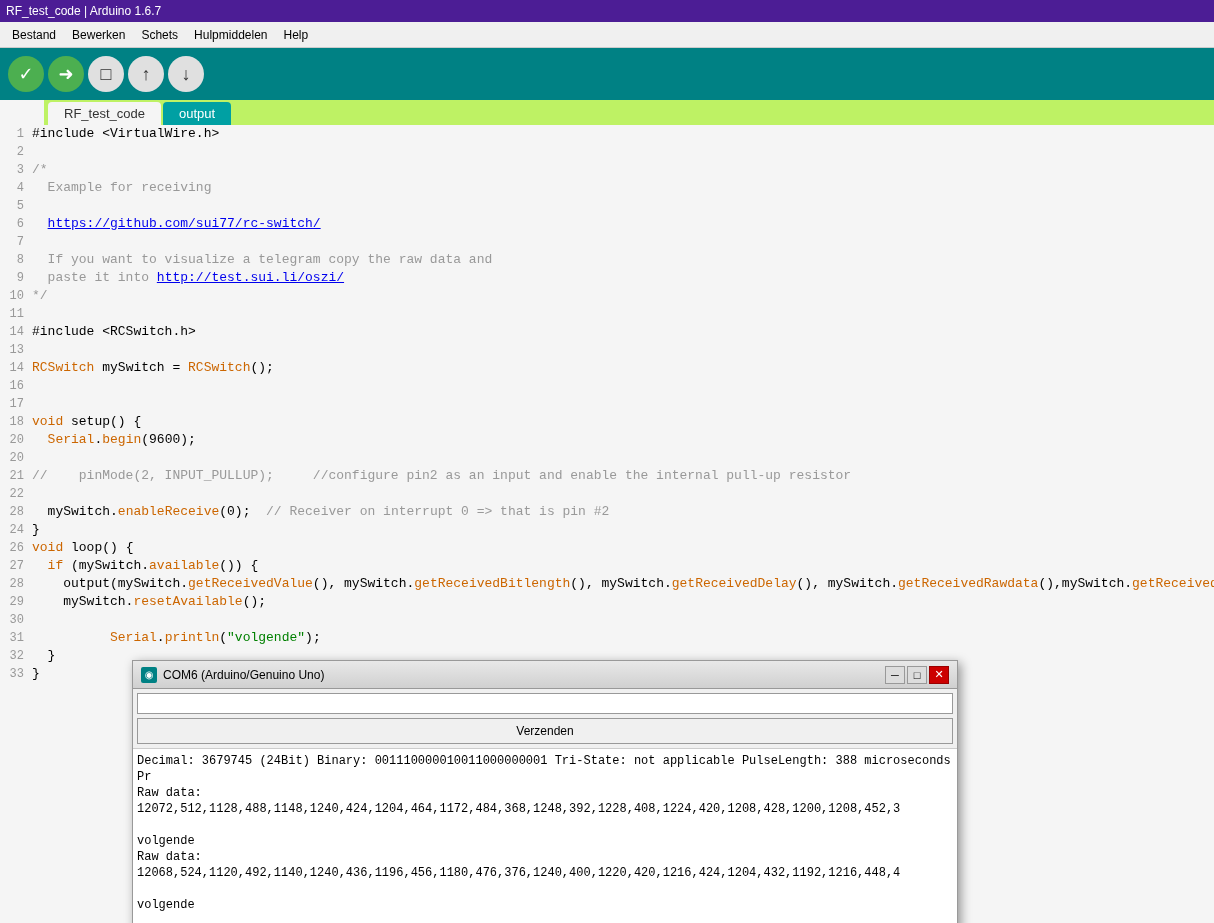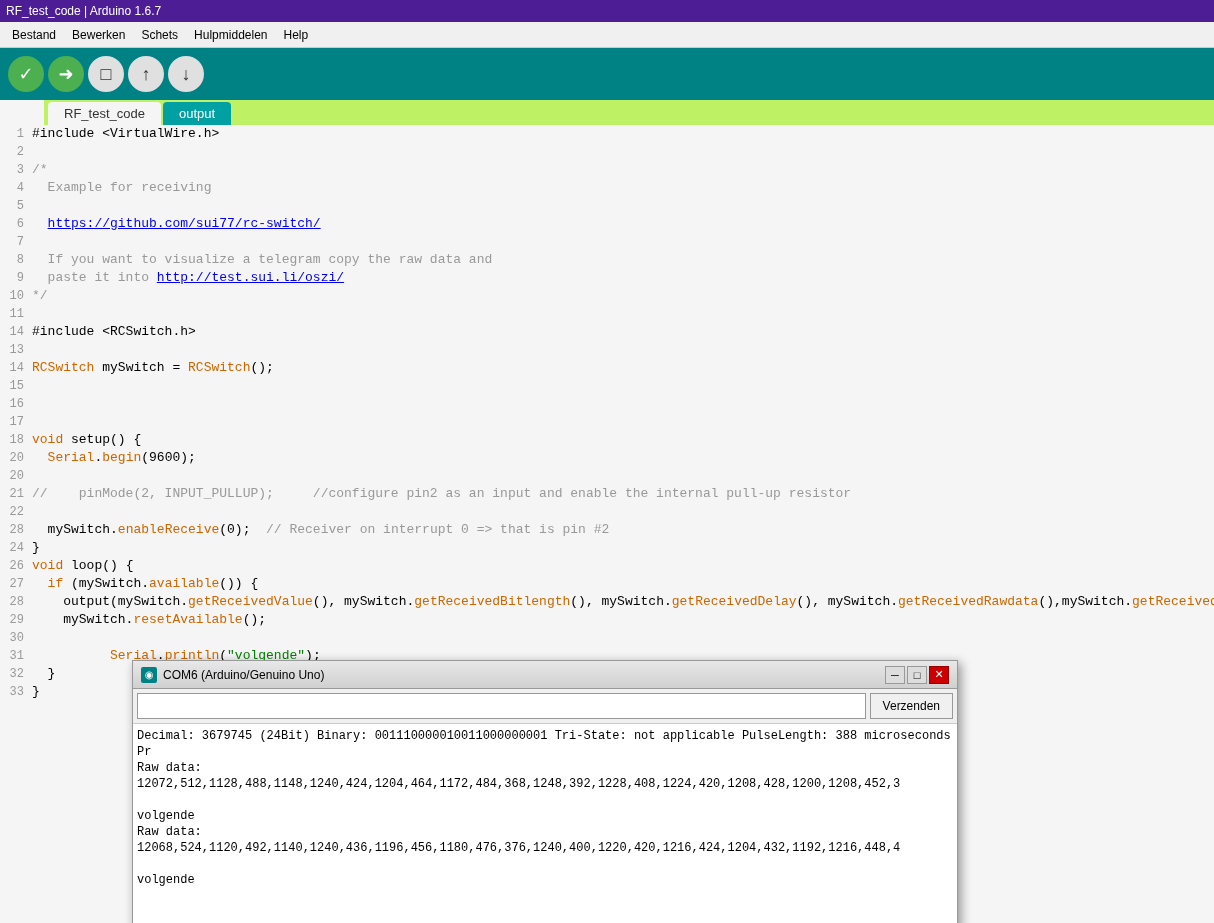--- a/index.html
+++ b/index.html
@@ -165,20 +165,21 @@
       align-items: center;
       justify-content: center;
       margin-left: 2px;
     }
     .win-btn.close { color: white; background: #cc0000; border-color: #990000; }
     #serial-input-row {
       display: flex;
       padding: 4px;
       gap: 4px;
       border-bottom: 1px solid #ccc;
+      flex-direction: column;
     }
     #serial-input {
       flex: 1;
       height: 26px;
       border: 1px solid #999;
       padding: 2px 4px;
       font-size: 13px;
       font-family: 'Courier New', monospace;
     }
     #verzenden-btn {
@@ -283,24 +284,20 @@
         <span class="line-num">14</span>
         <span class="line-content">#include &lt;RCSwitch.h&gt;</span>
       </div>
       <div class="code-line">
         <span class="line-num">13</span>
         <span class="line-content">&nbsp;</span>
       </div>
       <div class="code-line">
         <span class="line-num">14</span>
         <span class="line-content"><span class="kw">RCSwitch</span> mySwitch = <span class="kw">RCSwitch</span>();</span>
-      </div>
-      <div class="code-line">
-        <span class="line-num">15</span>
-        <span class="line-content">&nbsp;</span>
       </div>
       <div class="code-line">
         <span class="line-num">16</span>
         <span class="line-content">&nbsp;</span>
       </div>
       <div class="code-line">
         <span class="line-num">17</span>
         <span class="line-content">&nbsp;</span>
       </div>
       <div class="code-line">

